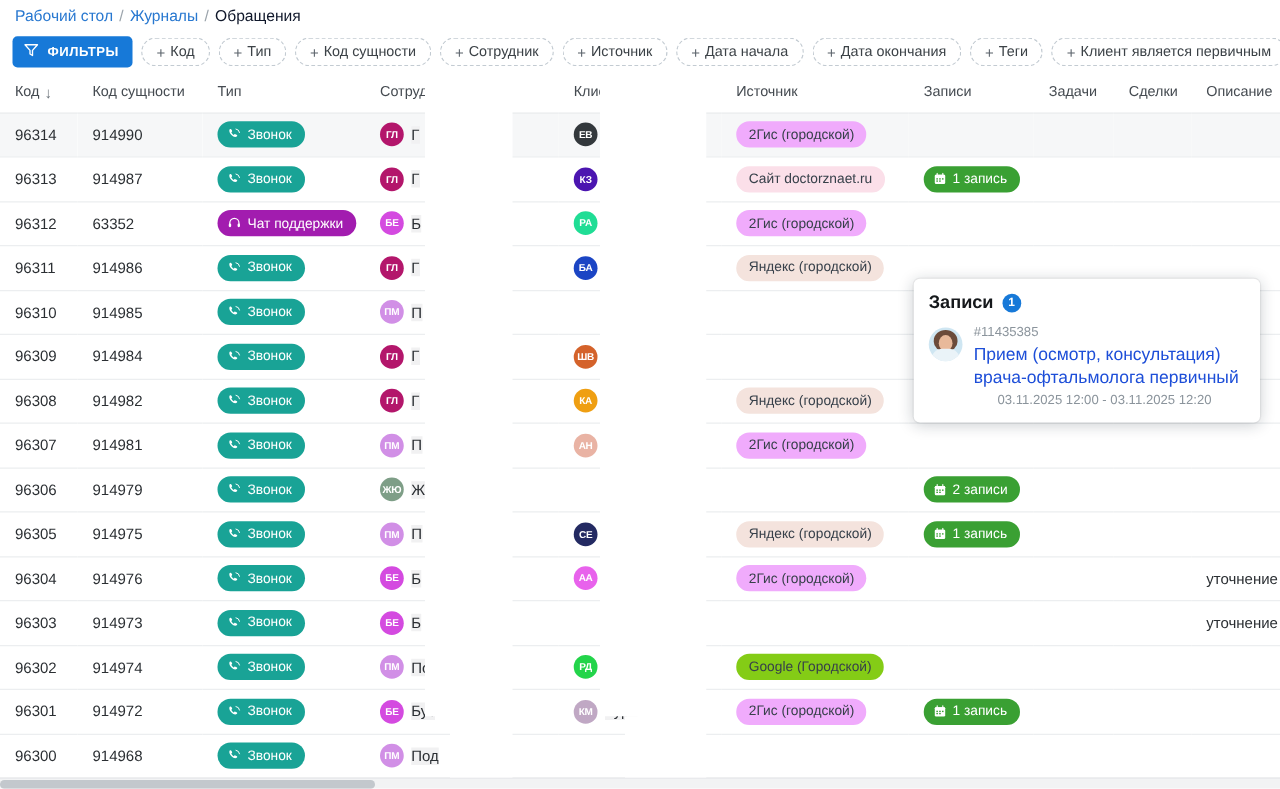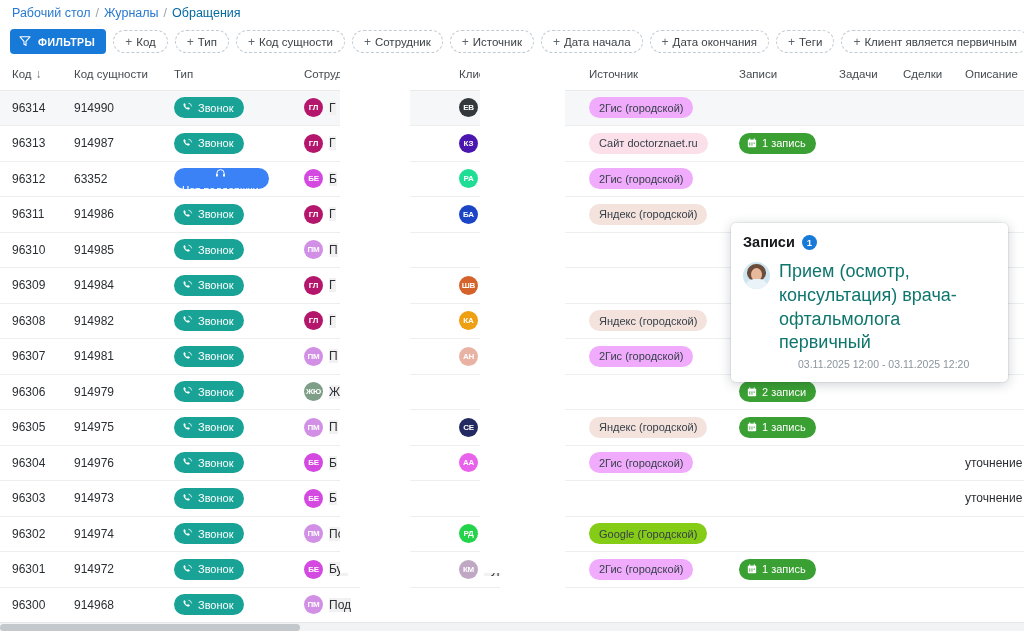--- a/index.html
+++ b/index.html
@@ -16,21 +16,21 @@
   
   .breadcrumb {
     height: 25px;
     display: flex; align-items: center;
     padding: 0 12px;
     font-size: 12.5px;
     gap: 5px;
   }
   .crumb-link { color: #2878d0; cursor: pointer; white-space: nowrap; }
   .crumb-sep { color: #9aa3ab; }
-  .crumb-current { color: #0369a1; white-space: nowrap; }
+  .crumb-current { color: #0f172a; white-space: nowrap; }
 
   
   .toolbar {
     height: 33px;
     display: flex; align-items: center;
     padding: 0 10px;
     gap: 7px;
     background: #fff;
   }
   .filters-btn {
@@ -110,21 +110,21 @@
     border-radius: 12px;
     height: 21px;
     padding: 0 10px 0 8px;
     font-size: 11px;
     color: #fff;
     font-weight: 400;
     cursor: pointer;
     white-space: nowrap;
   }
   .pill-call { background: #19a396; }
-  .pill-chat { background: #3b82f6; flex-direction: column; }
+  .pill-chat { background: #a21caf; }
   .pill svg { display:block; flex: none; }
 
   
   .person { display: flex; align-items: center; gap: 6px; }
   .avatar {
     width: 19px; height: 19px; border-radius: 50%;
     color: #fff;
     font-size: 8px; font-weight: 700;
     display: flex; align-items: center; justify-content: center;
     flex: none;
@@ -195,21 +195,21 @@
     width: 27px; height: 27px; border-radius: 50%;
     flex: none; margin-top: 2px;
     overflow: hidden; position: relative;
     background: #cfe6f2;
   }
   .pic .hair { position:absolute; left:4px; top:2px; width:19px; height:17px; background:#6b4b3a; border-radius:50% 50% 45% 45%; }
   .pic .face { position:absolute; left:8px; top:6px; width:11px; height:13px; background:#e8b99a; border-radius:50%; }
   .pic .body { position:absolute; left:2px; bottom:0; width:23px; height:10px; background:#eaf3f8; border-radius:9px 9px 0 0; }
   .popup-txt { min-width: 0; }
   .rec-id { font-size: 10.5px; color: #8b949c; margin-bottom: 2px; }
-  .rec-name { font-size: 18px; color: #0f766e; line-height: 1.32; }
+  .rec-name { font-size: 14px; color: #1d4ed8; line-height: 1.32; }
   .rec-time { font-size: 10.5px; color: #8b949c; margin-top: 3px; padding-left: 19px; }
 
   
   .hscroll { height: 9px; background: #f2f3f4; border-top: 1px solid #e6e8ea; position: relative; }
   .hthumb { position: absolute; left: 0; top: 1px; height: 7px; width: 300px; background: #c3c8cd; border-radius: 4px; }
 </style>
 </head>
 <body>
 
 <div class="app">
@@ -779,20 +779,21 @@
         <span class="popup-title">Записи</span>
         <span class="count-dot">1</span>
       </div>
       <div class="popup-item">
         <span class="pic">
           <span class="hair"></span>
             <span class="face"></span>
             <span class="body"></span>
         </span>
         <span class="popup-txt">
+          <span class="rec-id" style="display:block">#11435385</span>
           <span class="rec-name" style="display:block">Прием (осмотр, консультация) врача-офтальмолога первичный</span>
           <span class="rec-time" style="display:block">03.11.2025 12:00 - 03.11.2025 12:20</span>
         </span>
       </div>
     </div>
   </div>
 
   <div class="hscroll">
     <div class="hthumb"></div>
   </div>

